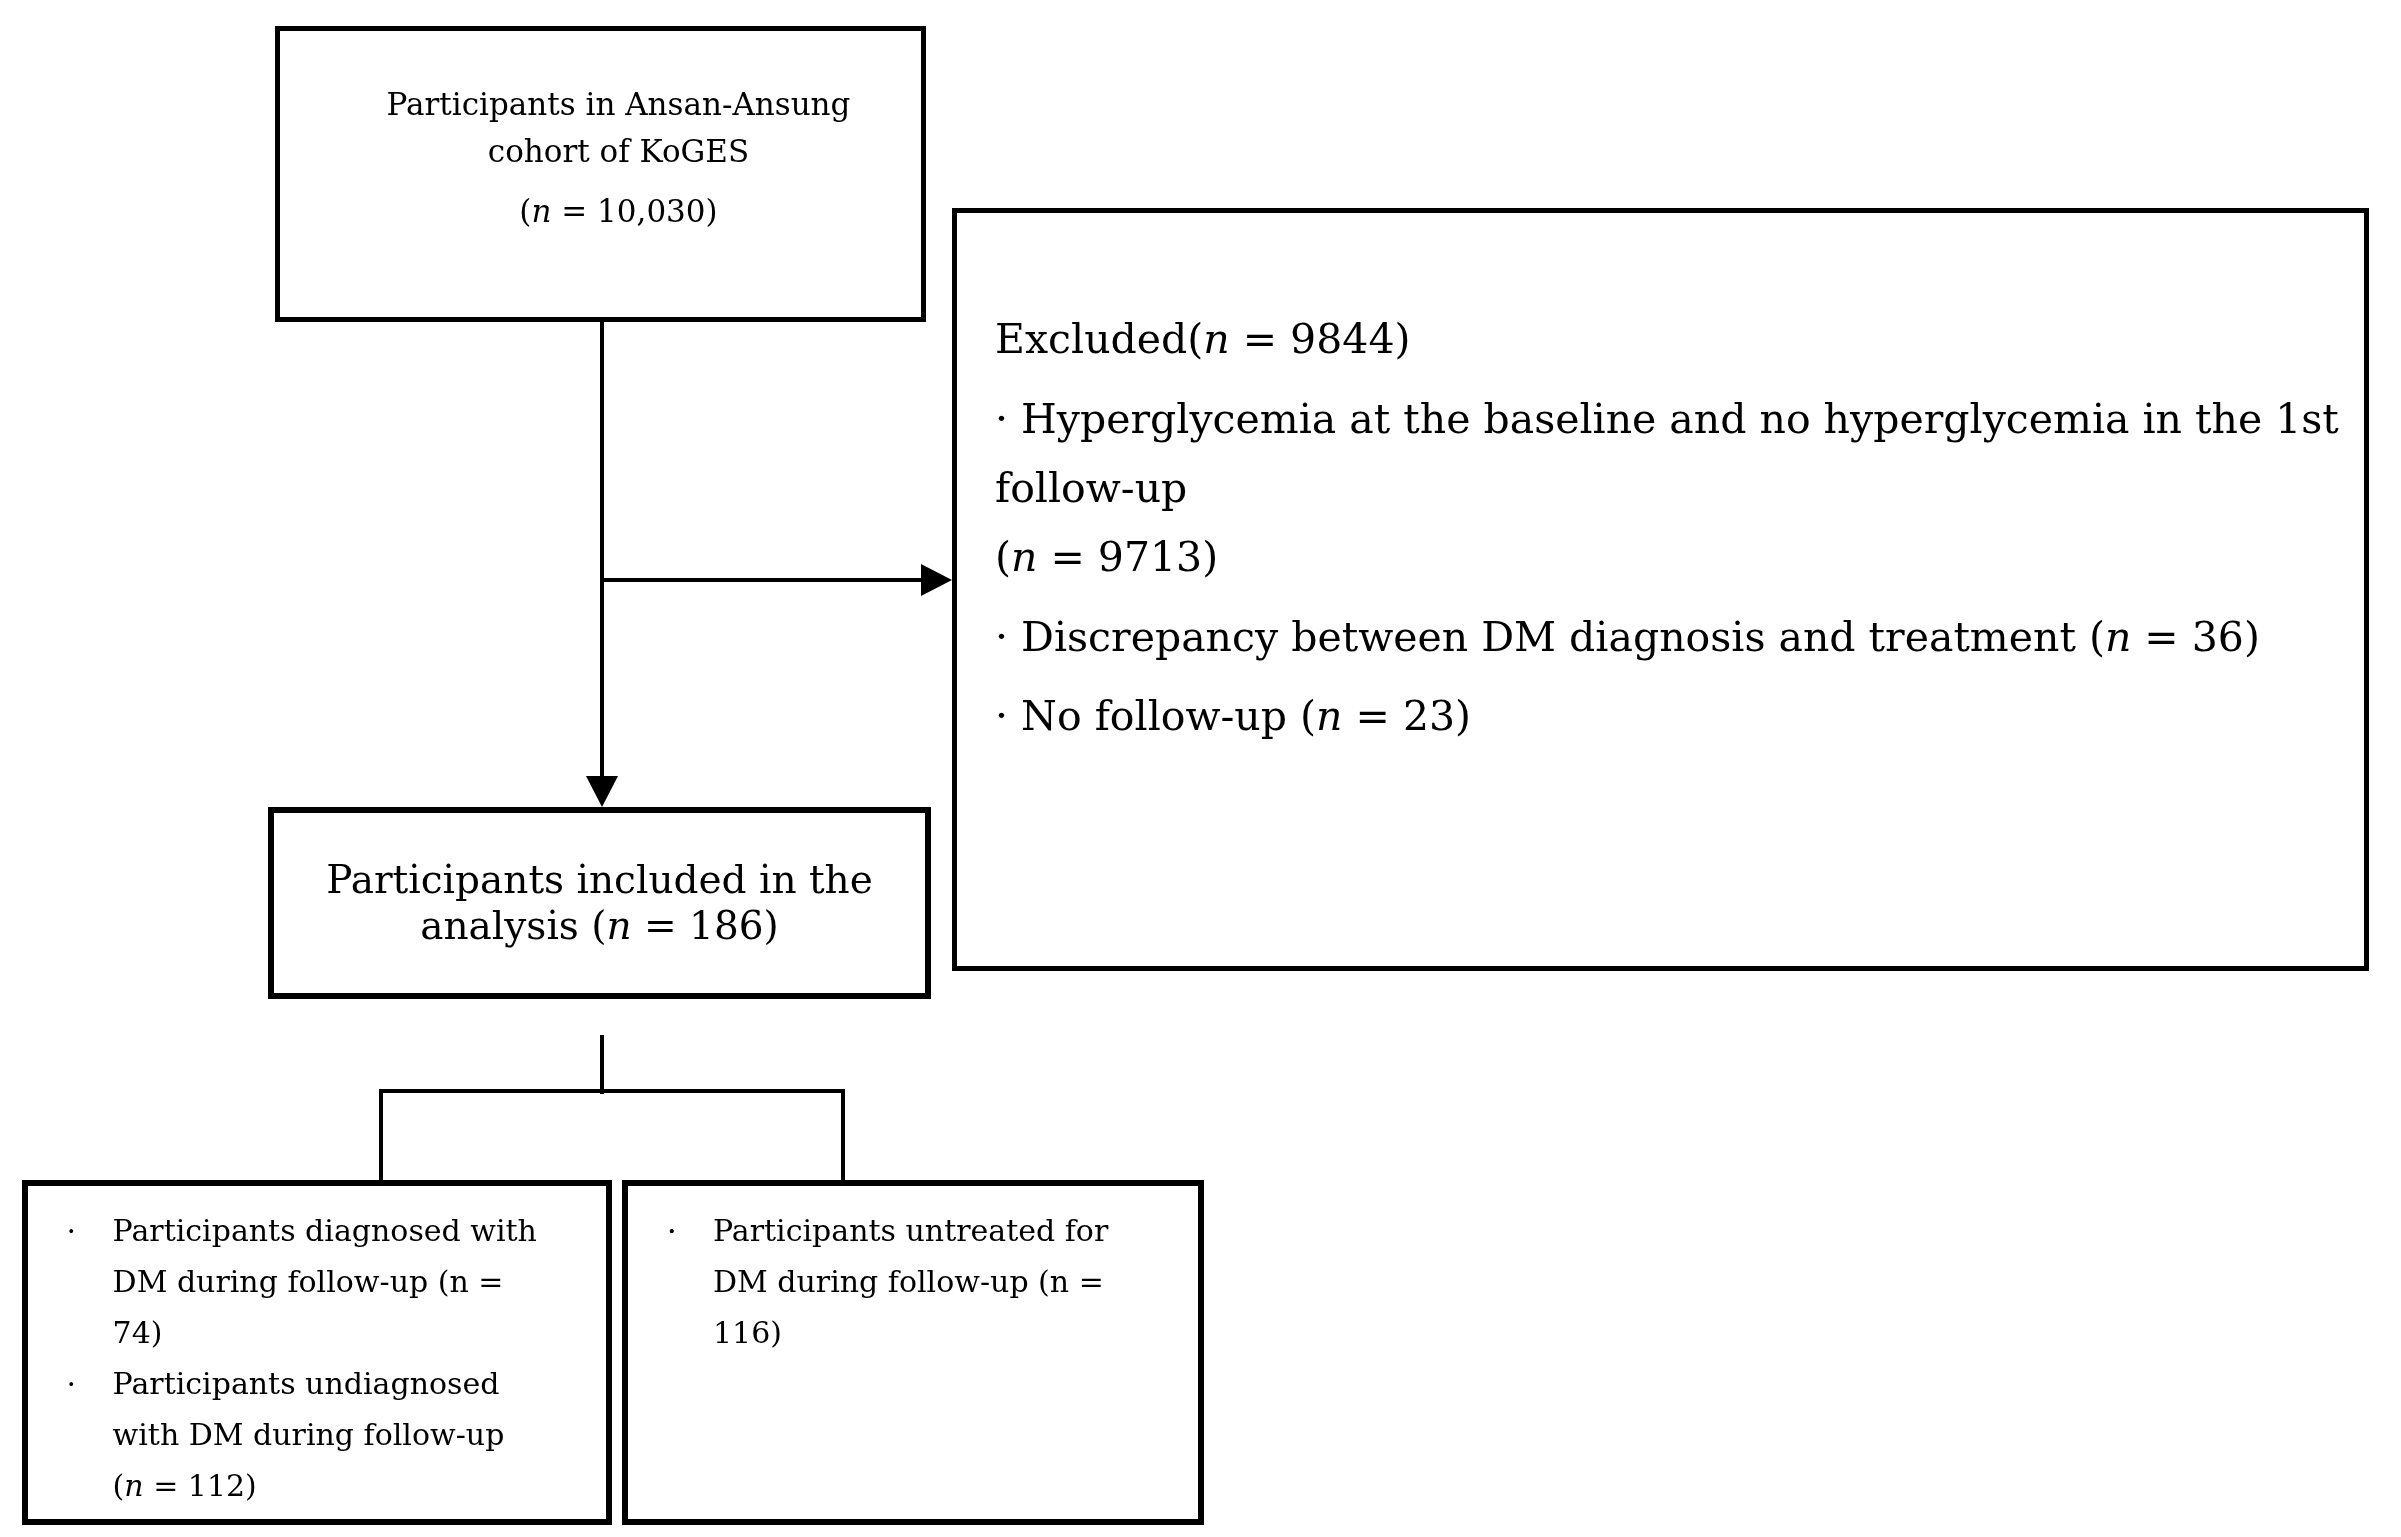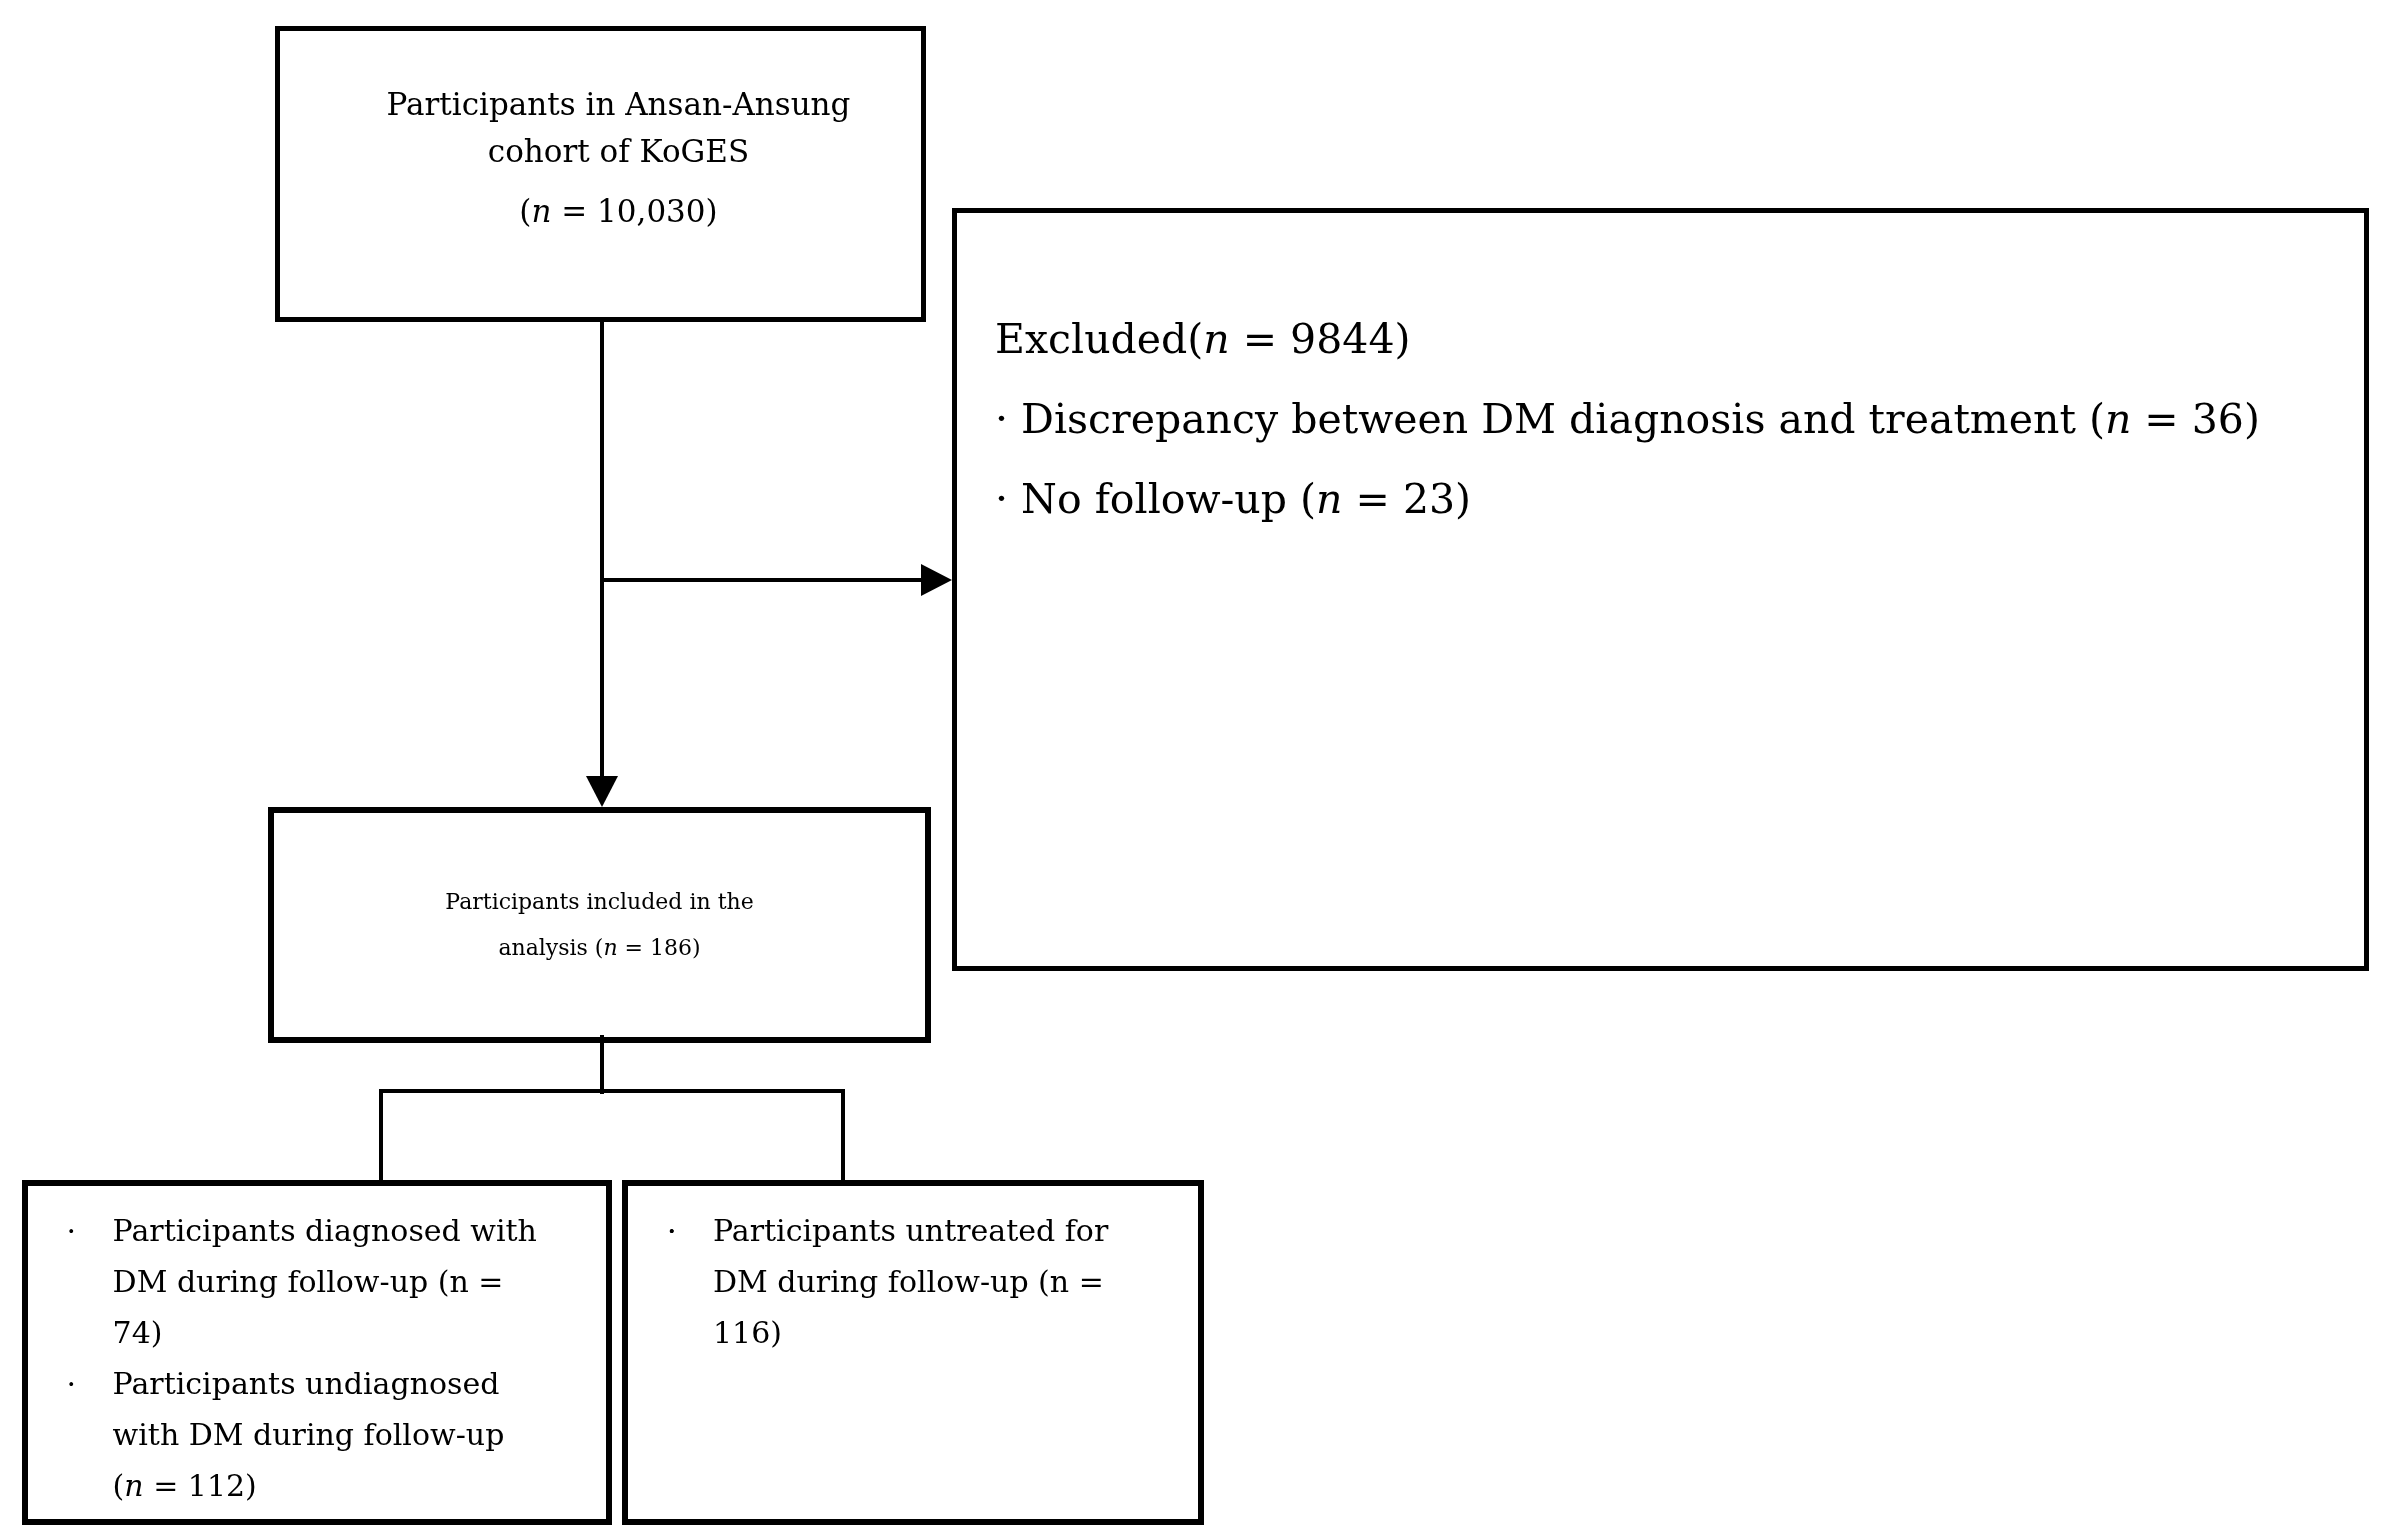--- a/index.html
+++ b/index.html
@@ -41,25 +41,25 @@
   .box.excluded {
     left: 952px; top: 208px; width: 1417px; height: 763px;
     font-size: 41px; line-height: 69px;
     padding: 92px 24px 0 38px;
     text-align: left;
   }
   .box.excluded p { margin: 0 0 10.8px 0; }
 
   
   .box.analysis {
-    left: 268px; top: 807px; width: 663px; height: 236px;
+    left: 268px; top: 807px; width: 663px; height: 192px;
     border-width: 6.5px;
     display: flex; align-items: center; justify-content: center;
     text-align: center;
-    font-size: 22px; line-height: 46px;
+    font-size: 39px; line-height: 46px;
   }
 
   
   .box.bottom {
     border-width: 6.5px;
     font-size: 30px; line-height: 51px;
     padding-top: 19.4px;
     text-align: left;
   }
   .box.diag  { left: 21.6px;   top: 1180px; width: 590px; height: 345px; }
@@ -95,20 +95,21 @@
   </div>
 
   <div class="line" style="left:600px; top:322px; width:4.3px; height:457px;"></div>
   <div class="arrow-down" style="left:586px; top:776px;"></div>
 
   <div class="line" style="left:602px; top:578px; width:321px; height:4.3px;"></div>
   <div class="arrow-right" style="left:921px; top:564px;"></div>
 
   <div class="box excluded">
     <p>Excluded(<i>n</i> = 9844)</p>
+    <p>· Hyperglycemia at the baseline and no hyperglycemia in the 1st follow-up<br>(<i>n</i> = 9713)</p>
     <p>· Discrepancy between DM diagnosis and treatment (<i>n</i> = 36)</p>
     <p>· No follow-up (<i>n</i> = 23)</p>
   </div>
 
   <div class="box analysis">
     <div>Participants included in the<br>analysis (<i>n</i> = 186)</div>
   </div>
 
   <div class="line" style="left:600px; top:1035px; width:4.3px; height:59px;"></div>
   <div class="line" style="left:379px; top:1089px; width:466px; height:4.3px;"></div>

